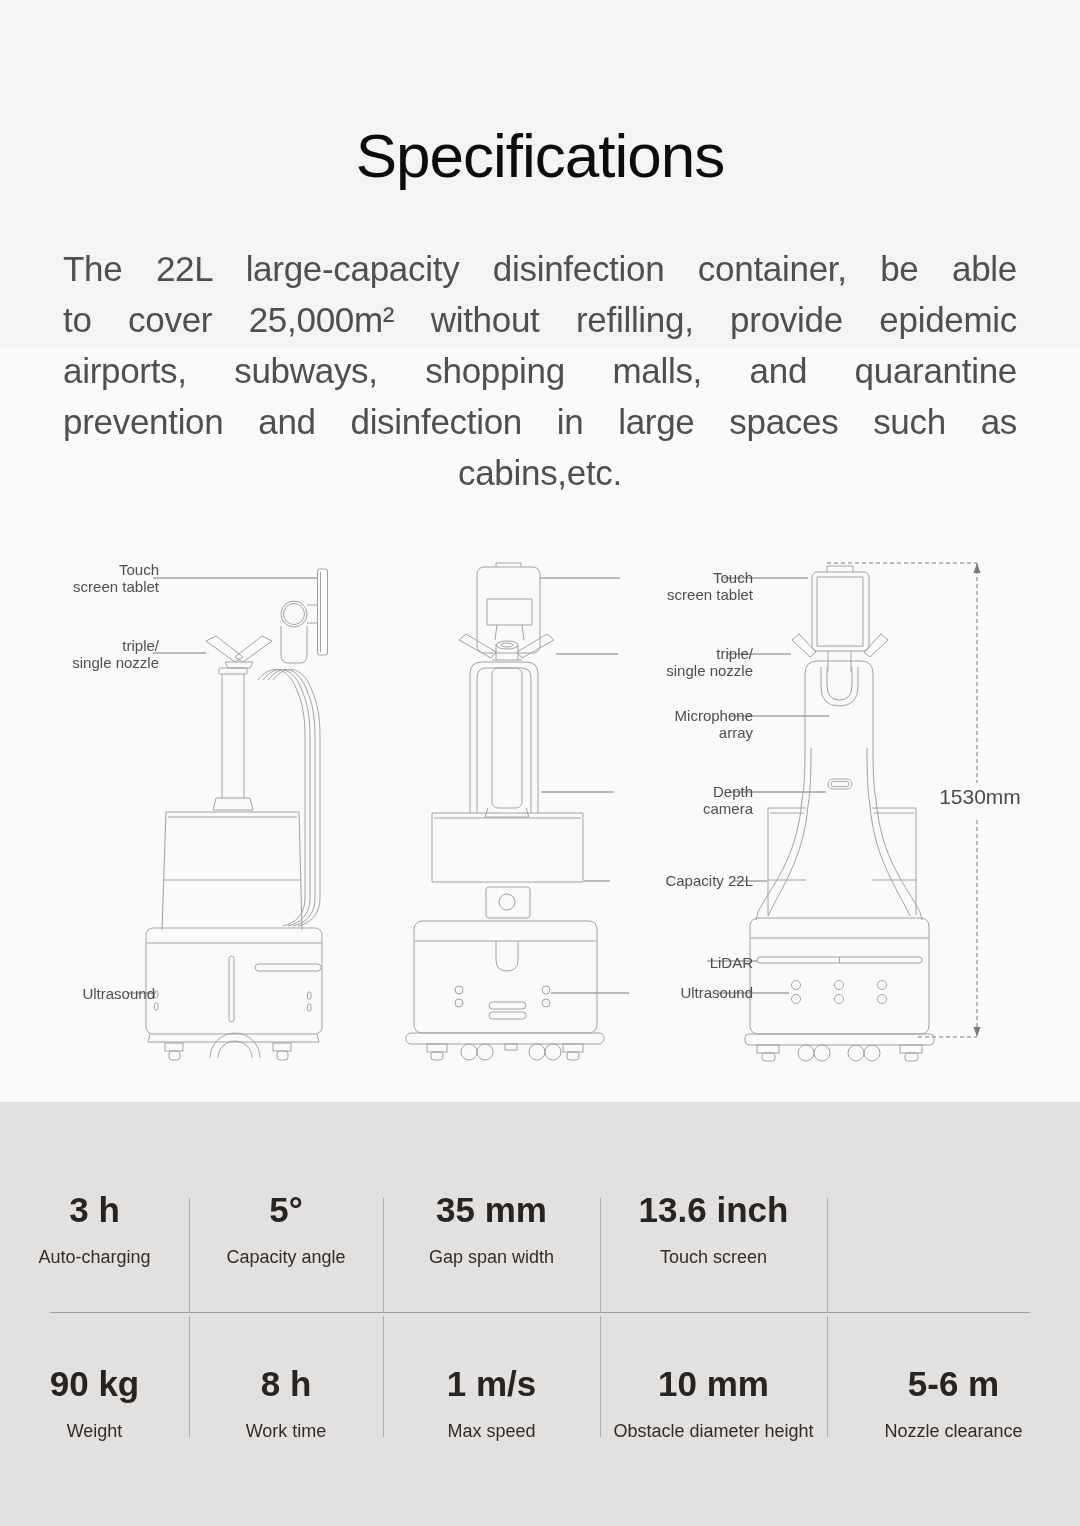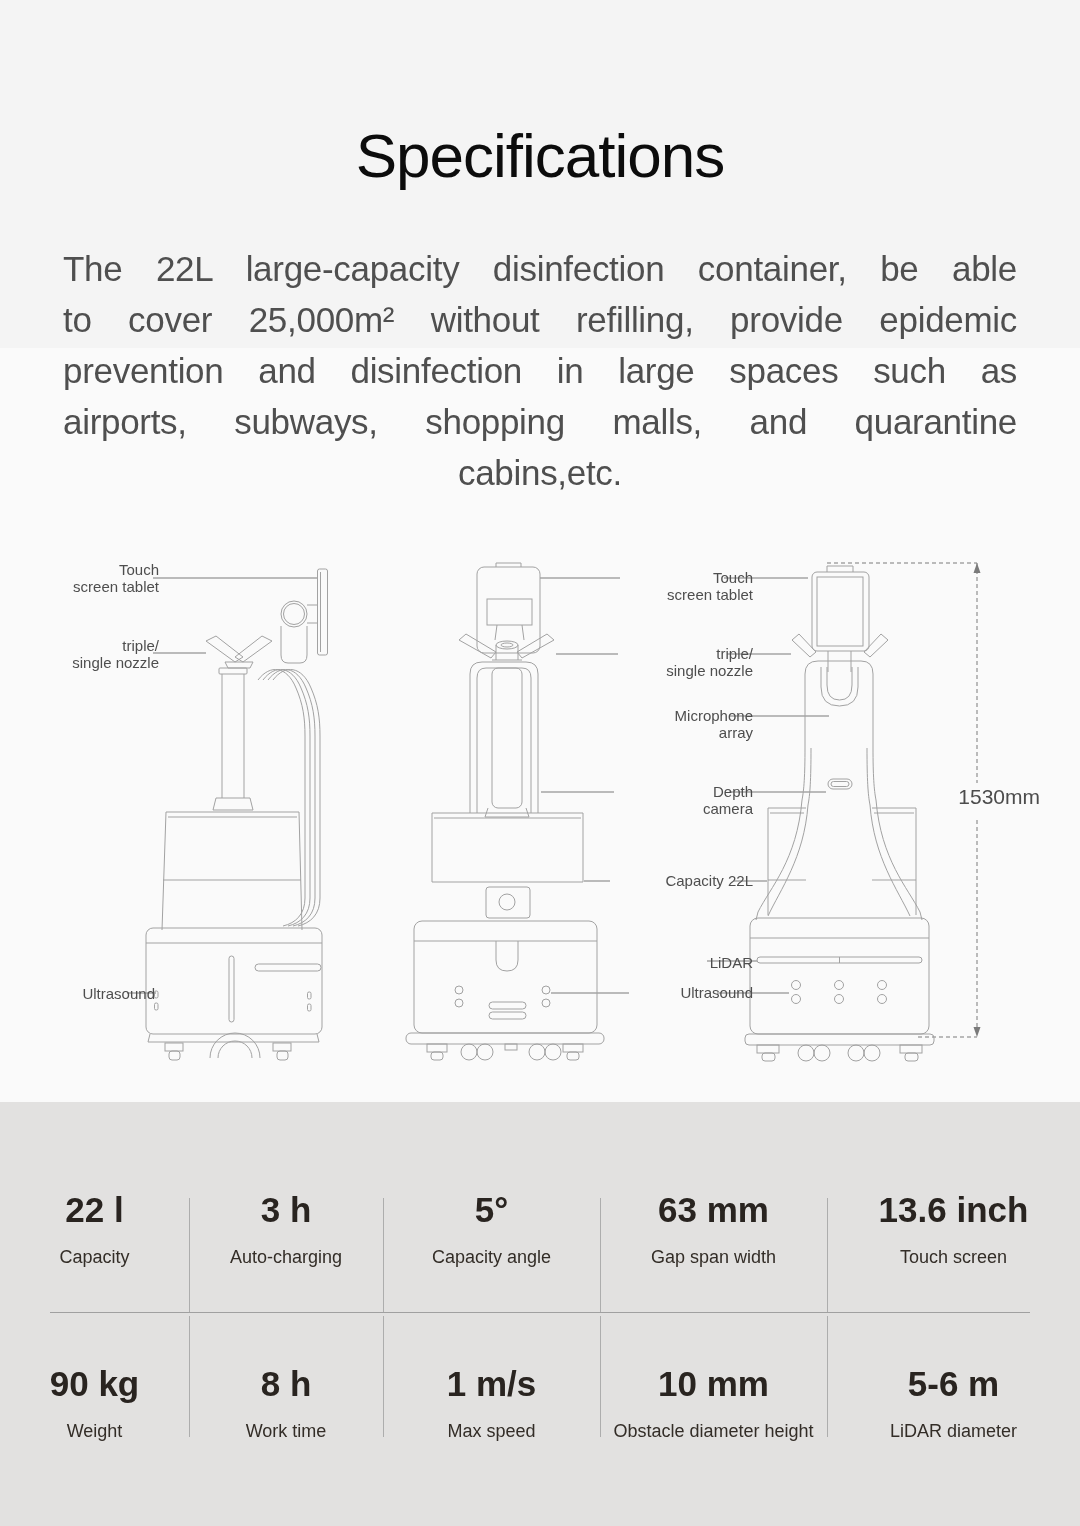--- a/index.html
+++ b/index.html
@@ -22,22 +22,22 @@
   .intro .just { text-align:justify; text-align-last:justify; }
   .intro .last { text-align:center; }
 
   
   .diagram-svg { position:absolute; left:0; top:0; width:1080px; height:1526px; pointer-events:none; }
 
   
   .dlabel { position:absolute; font-size:15px; line-height:17px; color:#4e4e4e; text-align:right; }
   .dlabel-left   { left:19px;  width:140px; }
   .dlabel-center { left:593px; width:160px; }
-  .dim-label { position:absolute; left:935px; top:785px; width:90px; text-align:right;
-               font-size:21px; color:#4c4c4c; letter-spacing:0;margin-left:15px; }
+  .dim-label { position:absolute; left:935px; top:785px; width:90px; text-align:center;
+               font-size:21px; color:#4c4c4c; letter-spacing:0; }
 
   
   .spec-row { position:absolute; left:0; width:1080px; display:grid;
               grid-template-columns:189px 194px 217px 227px 253px; }
   .spec-row-1 { top:1190px; }
   .spec-row-2 { top:1364px; }
   .spec-cell { text-align:center; }
   .spec-value { font-size:35px; line-height:40px; font-weight:600; color:#292420; }
   .spec-label { margin-top:16px; font-size:18px; line-height:22px; color:#332d27; }
 
@@ -54,22 +54,22 @@
 
   <div class="band-top"></div>
   <div class="band-mid"></div>
   <div class="band-bottom"></div>
 
   <h1 class="title">Specifications</h1>
 
   <div class="intro">
     <div class="just">The 22L large-capacity disinfection container, be able</div>
     <div class="just">to cover 25,000m² without refilling, provide epidemic</div>
+    <div class="just">airports, subways, shopping malls, and quarantine</div>
     <div class="just">prevention and disinfection in large spaces such as</div>
-    <div class="just">airports, subways, shopping malls, and quarantine</div>
     <div class="last">cabins,etc.</div>
   </div>
 
   <svg class="diagram-svg" viewBox="0 0 1080 1526" xmlns="http://www.w3.org/2000/svg">
     <defs>
       <path id="cable1" d="M258 680 C270 664 287 666 296 688 C303 704 305 718 305 736 L305 898 C305 914 296 923 283 926"></path>
     </defs>
 
     <g stroke="#7a7a7a" stroke-width="1" fill="none">
       <path d="M153 578 H317"></path>
@@ -271,33 +271,29 @@
     <div>camera</div>
   </div>
   <div class="dlabel dlabel-center" style="top:872px">Capacity 22L</div>
   <div class="dlabel dlabel-center" style="top:954px">LiDAR</div>
   <div class="dlabel dlabel-center" style="top:984px">Ultrasound</div>
 
   <div class="dim-label">1530mm</div>
 
   <div class="spec-row spec-row-1">
     <div class="spec-cell">
-      <div class="spec-value">22 l</div>
-      <div class="spec-label">Capacity</div>
-    </div>
-    <div class="spec-cell">
       <div class="spec-value">3 h</div>
       <div class="spec-label">Auto-charging</div>
     </div>
     <div class="spec-cell">
       <div class="spec-value">5°</div>
       <div class="spec-label">Capacity angle</div>
     </div>
     <div class="spec-cell">
-      <div class="spec-value">63 mm</div>
+      <div class="spec-value">35 mm</div>
       <div class="spec-label">Gap span width</div>
     </div>
     <div class="spec-cell">
       <div class="spec-value">13.6 inch</div>
       <div class="spec-label">Touch screen</div>
     </div>
   </div>
 
   <div class="spec-row spec-row-2">
     <div class="spec-cell">
@@ -311,21 +307,21 @@
     <div class="spec-cell">
       <div class="spec-value">1 m/s</div>
       <div class="spec-label">Max speed</div>
     </div>
     <div class="spec-cell">
       <div class="spec-value">10 mm</div>
       <div class="spec-label">Obstacle diameter height</div>
     </div>
     <div class="spec-cell">
       <div class="spec-value">5-6 m</div>
-      <div class="spec-label">LiDAR diameter</div>
+      <div class="spec-label">Nozzle clearance</div>
     </div>
   </div>
 
   <div class="vdiv r1 vx1"></div>
   <div class="vdiv r1 vx2"></div>
   <div class="vdiv r1 vx3"></div>
   <div class="vdiv r1 vx4"></div>
   <div class="vdiv r2 vx1"></div>
   <div class="vdiv r2 vx2"></div>
   <div class="vdiv r2 vx3"></div>

